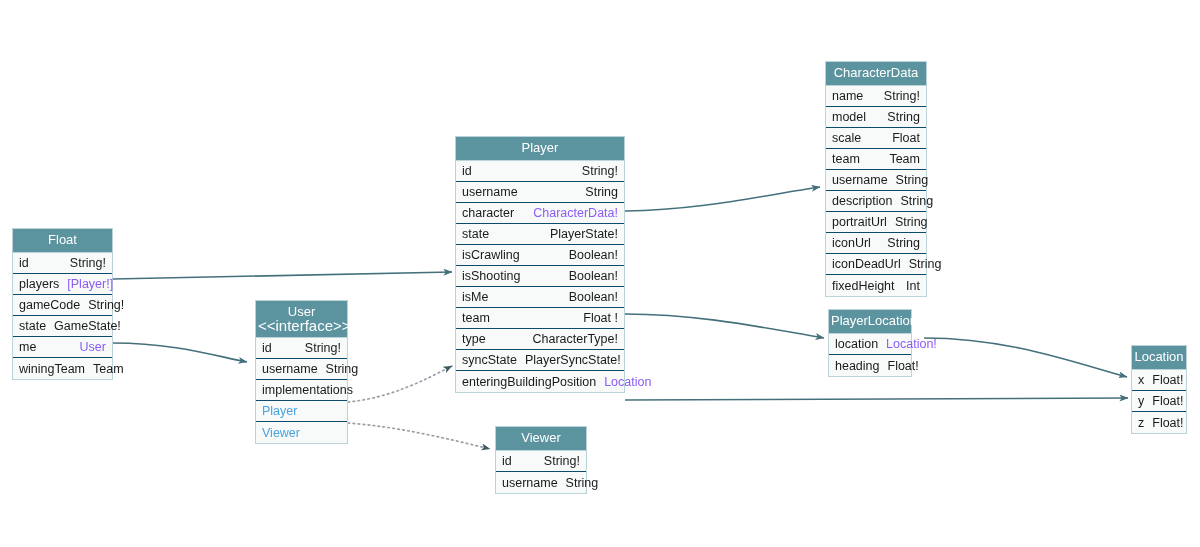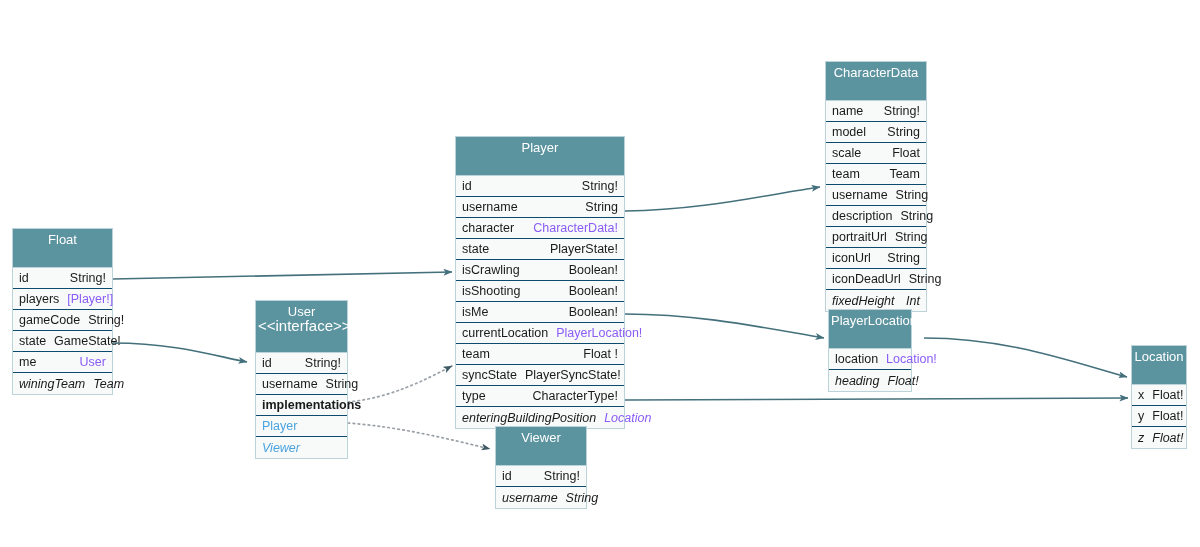--- a/index.html
+++ b/index.html
@@ -29,21 +29,21 @@
     border: 1px solid #bcd3d9;
     background: #f7f9fa;
     z-index: 2;
   }
   .entity-header {
     background: #5b939f;
     color: #ffffff;
     text-align: center;
     font-size: 13px;
     line-height: 14px;
-    padding: 4px 2px 20px 2px;
+    padding: 4px 2px 5px 2px;
     box-sizing: border-box;
     border-bottom: 1px solid #bcd3d9;
   }
   .entity-header .iface {
     display: block;
     font-size: 15px;
     line-height: 13px;
   }
   .row {
     position: relative;
@@ -55,32 +55,30 @@
     padding: 0 6px;
     font-size: 12.5px;
     color: #1a1a1a;
     white-space: nowrap;
     display: flex;
     align-items: center;
     justify-content: space-between;
   }
   .row:last-child {
     border-bottom: none;
-    font-style: italic;
   }
   .row .fname {
     text-align: left;
   }
   .row .ftype {
     text-align: right;
     padding-left: 8px;
   }
   .row.center {
     justify-content: flex-end;
-    font-weight: bold;
   }
   .row.center .fname {
     text-align: center;
     width: 100%;
   }
   .row.single .fname {
     width: 100%;
   }
   .type-ref {
     color: #8b5cf6;
@@ -197,36 +195,32 @@
     </div>
     <div class="row">
       <span class="fname">isShooting</span>
       <span class="ftype">Boolean!</span>
     </div>
     <div class="row">
       <span class="fname">isMe</span>
       <span class="ftype">Boolean!</span>
     </div>
     <div class="row">
-      <span class="fname">currentLocation</span>
-      <span class="ftype type-ref">PlayerLocation!</span>
-    </div>
-    <div class="row">
       <span class="fname">team</span>
       <span class="ftype">Float !</span>
     </div>
     <div class="row">
+      <span class="fname">type</span>
+      <span class="ftype">CharacterType!</span>
+    </div>
+    <div class="row">
       <span class="fname">syncState</span>
       <span class="ftype">PlayerSyncState!</span>
     </div>
     <div class="row">
-      <span class="fname">type</span>
-      <span class="ftype">CharacterType!</span>
-    </div>
-    <div class="row">
       <span class="fname">enteringBuildingPosition</span>
       <span class="ftype type-ref">Location</span>
     </div>
   </div>
 
   <div class="entity" style="left:495px; top:426px; width:92px;">
     <div class="entity-header">Viewer</div>
     <div class="row">
       <span class="fname">id</span>
       <span class="ftype">String!</span>

